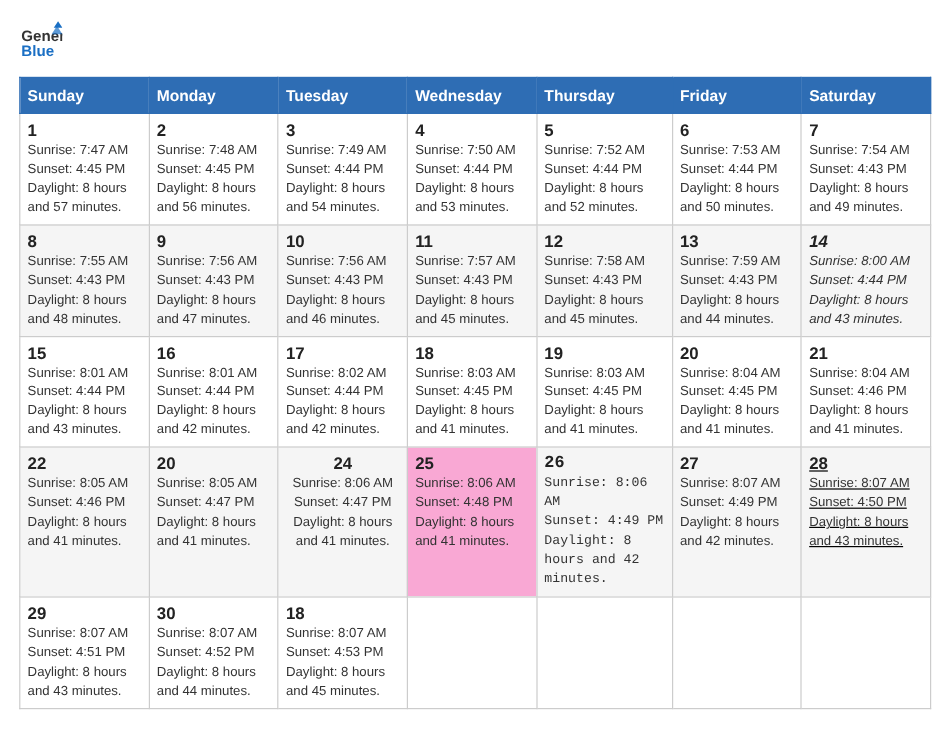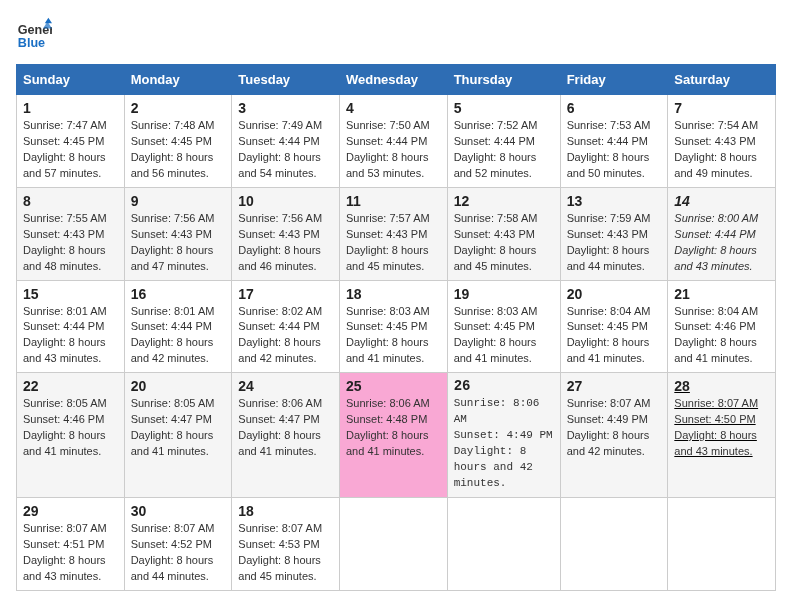--- a/index.html
+++ b/index.html
@@ -205,21 +205,21 @@
       </tr>
       <tr style="background: rgb(245, 245, 245);">
         <td style="background: rgb(245, 245, 245);">
         <span class="day-num">22</span>
         <div class="day-info">Sunrise: 8:05 AM<br>Sunset: 4:46 PM<br>Daylight: 8 hours and 41 minutes.</div>
       </td>
         <td style="background: rgb(245, 245, 245);">
         <span class="day-num">20</span>
         <div class="day-info">Sunrise: 8:05 AM<br>Sunset: 4:47 PM<br>Daylight: 8 hours and 41 minutes.</div>
       </td>
-        <td style="background: rgb(245, 245, 245);">
+        <td style="background: rgb(245, 245, 245); text-align: center;">
         <span class="day-num">24</span>
         <div class="day-info">Sunrise: 8:06 AM<br>Sunset: 4:47 PM<br>Daylight: 8 hours and 41 minutes.</div>
       </td>
         <td style="background: #f9a8d4; margin-left: 19px;">
         <span class="day-num">25</span>
         <div class="day-info">Sunrise: 8:06 AM<br>Sunset: 4:48 PM<br>Daylight: 8 hours and 41 minutes.</div>
       </td>
         <td style="background: rgb(245, 245, 245); font-family: Liberation Mono, monospace;">
         <span class="day-num">26</span>
         <div class="day-info">Sunrise: 8:06 AM<br>Sunset: 4:49 PM<br>Daylight: 8 hours and 42 minutes.</div>

